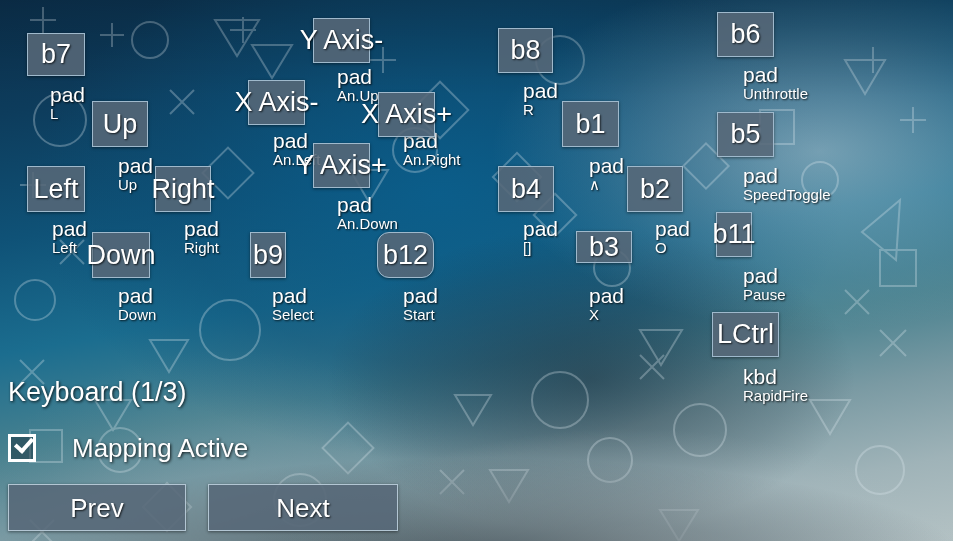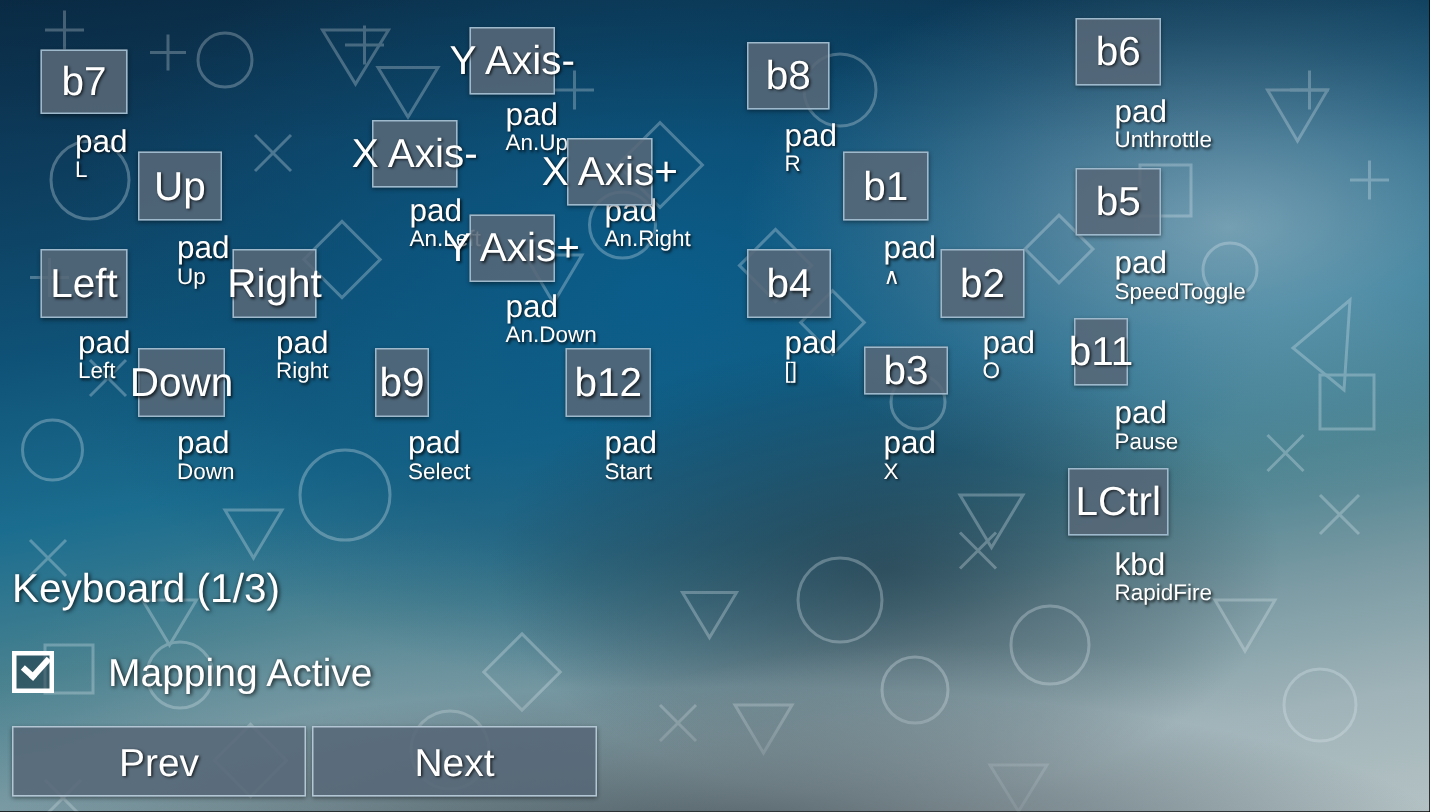--- a/index.html
+++ b/index.html
@@ -140,21 +140,21 @@
     border: 1px solid #b3c6d3;
     color: #fff;
     font-size: 26px;
     line-height: 1;
     display: flex;
     align-items: center;
     justify-content: center;
     text-shadow: 1px 1px 2px rgba(0,0,0,0.75);
     box-shadow: 0 1px 3px rgba(0,0,0,0.45);
   }
-  #btn-prev { left: 8px;   width: 196px; }
+  #btn-prev { left: 8px;   width: 178px; }
   #btn-next { left: 208px; width: 190px; }
   #btn-back { left: 755px; width: 190px; }
 </style>
 </head>
 <body>
 
 <div id="screen">
 
   <div id="bg"></div>
 
@@ -323,21 +323,21 @@
       </div>
       <div class="map-btn" style="left: 378px; top: 80px; width: 57px; height: 45px; margin-top: 12px;">
         <span>X Axis+</span>
       </div>
       <div class="map-btn" style="left: 313px; top: 143px; width: 57px; height: 45px;">
         <span>Y Axis+</span>
       </div>
       <div class="map-btn" style="left: 250px; top: 232px; width: 36px; height: 46px;">
         <span>b9</span>
       </div>
-      <div class="map-btn" style="left: 377px; top: 232px; width: 57px; height: 46px;">
+      <div class="map-btn" style="left: 377px; top: 232px; width: 57px; height: 46px; border-radius: 12px;">
         <span>b12</span>
       </div>
       <div class="map-btn" style="left: 498px; top: 28px; width: 55px; height: 45px;">
         <span>b8</span>
       </div>
       <div class="map-btn" style="left: 562px; top: 101px; width: 57px; height: 46px;">
         <span>b1</span>
       </div>
       <div class="map-btn" style="left: 498px; top: 166px; width: 56px; height: 46px;">
         <span>b4</span>

